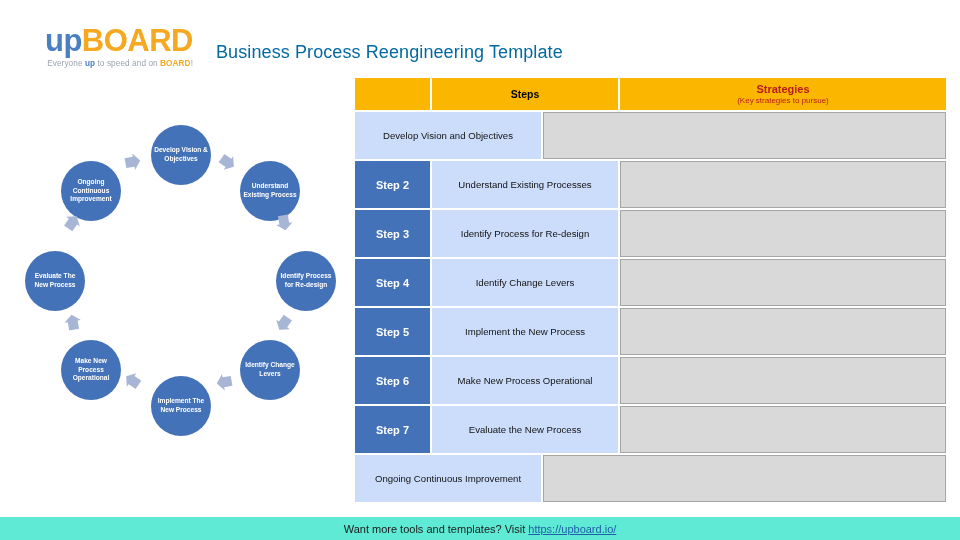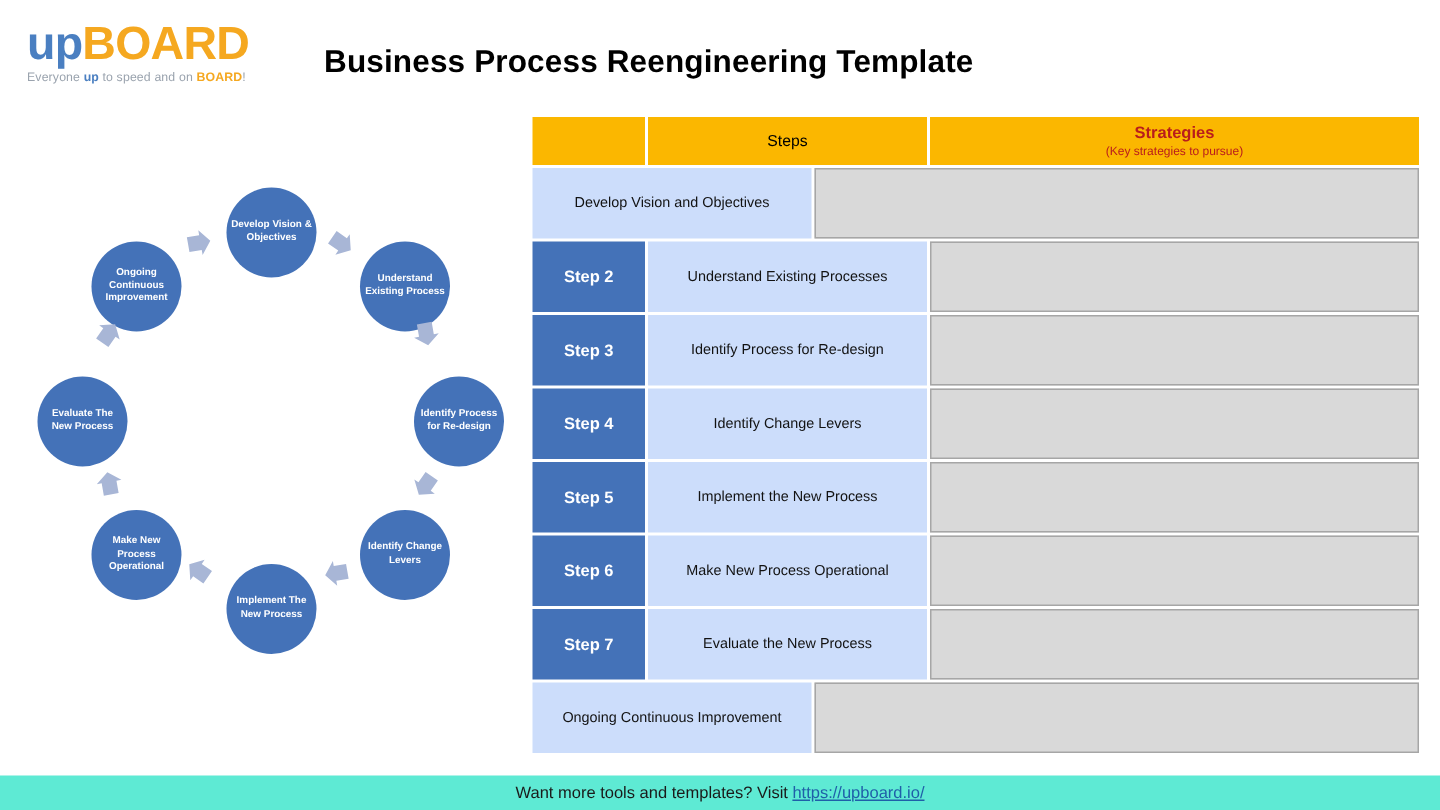--- a/index.html
+++ b/index.html
@@ -11,22 +11,22 @@
     height: 540px;
     background: #ffffff;
     font-family: "Liberation Sans", sans-serif;
     overflow: hidden;
     position: relative;
   }
 
   
   #header {
     position: absolute;
-    left: 0; top: 4px;
-    width: 960px; height: 70px;
+    left: 0; top: 16px;
+    width: 960px; height: 70px; text-align: right;
   }
   #logo {
     position: absolute;
     left: 18px; top: 8px;
     width: 175px;
   }
   #logo-word {
     font-size: 31px;
     font-weight: bold;
     letter-spacing: -0.5px;
@@ -40,23 +40,23 @@
     color: #9aa3ae;
     line-height: 11px;
     white-space: nowrap;
     letter-spacing: 0.1px;
   }
   #logo-tagline b { color: #4a7fc1; }
   #logo-tagline i { color: #f5a820; font-style: normal; font-weight: bold; }
   #page-title {
     position: absolute;
     left: 216px; top: 26px;
-    font-size: 21px;
-    font-weight: bold;
-    color: #000000;
+    font-size: 18px;
+    font-weight: normal;
+    color: #0369a1;
     letter-spacing: 0.1px;
     white-space: nowrap;
   }
 
   
   #cycle {
     position: absolute;
     left: 8px; top: 108px;
     width: 340px; height: 345px;
   }
@@ -93,21 +93,21 @@
   .hcell-blank {
     width: 75px;
     background: #fbb700;
     margin-right: 2px;
   }
   .hcell-steps {
     width: 186px;
     background: #fbb700;
     margin-right: 2px;
     display: flex; align-items: center; justify-content: center;
-    font-size: 10.5px; font-weight: normal; color: #000;
+    font-size: 10.5px; font-weight: bold; color: #000;
   }
   .hcell-strategies {
     flex: 1;
     background: #fbb700;
     display: flex; flex-direction: column;
     align-items: center; justify-content: center;
     color: #b91c1c;
   }
   .hcell-strategies .main { font-size: 11px; font-weight: bold; line-height: 13px; }
   .hcell-strategies .sub  { font-size: 8px; line-height: 10px; }

